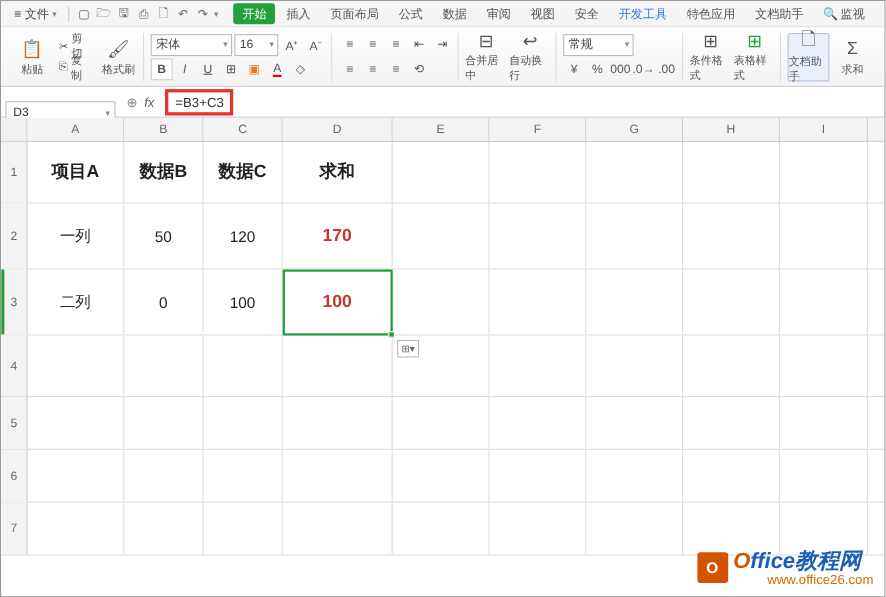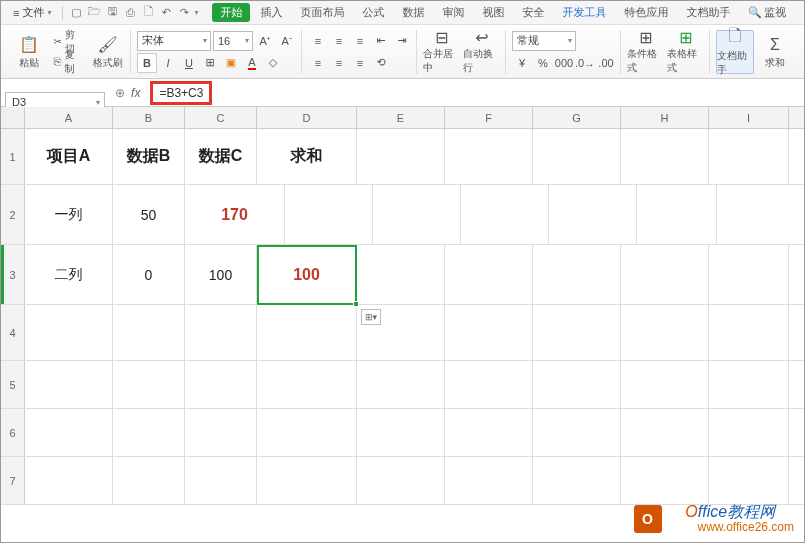--- a/index.html
+++ b/index.html
@@ -49,21 +49,21 @@
     .row-2, .row-3 { height: 60px; } .row-4 { height: 56px; } .row-5, .row-6, .row-7 { height: 48px; }
     .red-bold { color: #c0392b; font-weight: bold; font-size: 16px; }
     
     .selection-border { position: absolute; border: 2px solid #22a03c; pointer-events: none; }
     .fill-handle { position: absolute; right: -4px; bottom: -4px; width: 6px; height: 6px; background: #22a03c; border: 1px solid #fff; }
     .auto-opt { position: absolute; width: 20px; height: 16px; border: 1px solid #bbb; background: #fff; font-size: 9px; display: flex; align-items: center; justify-content: center; color: #666; }
     
     .watermark { position: absolute; right: 10px; bottom: 8px; display: flex; align-items: center; gap: 5px; }
     .watermark-icon { width: 28px; height: 28px; background: #d35400; border-radius: 3px; display:flex; align-items:center; justify-content:center; color:#fff; font-weight:bold; font-size:14px; }
     .watermark-text { line-height: 1.1; }
-    .watermark-text .line1 { font-size: 16px; font-weight: normal; font-style: italic; text-align: center; }
+    .watermark-text .line1 { font-size: 20px; font-weight: bold; font-style: italic; }
     .watermark-text .line1 .o-orange { color: #d35400; }
     .watermark-text .line1 .rest { color: #1a5fb4; }
     .watermark-text .line2 { font-size: 12px; color: #d46a00; padding-left: 31px; }
   </style>
 </head>
 <body>
 
 <div class="menubar">
   <div class="file-menu">
     <span>≡</span>
@@ -241,20 +241,21 @@
     <div class="cell col-F"></div>
     <div class="cell col-G"></div>
     <div class="cell col-H"></div>
     <div class="cell col-I"></div>
   </div>
 
   <div class="row row-2">
     <div class="row-header">2</div>
     <div class="cell col-A">一列</div>
     <div class="cell col-B">50</div>
+    <div class="cell col-C">120</div>
     <div class="cell col-D red-bold">170</div>
     <div class="cell col-E"></div>
     <div class="cell col-F"></div>
     <div class="cell col-G"></div>
     <div class="cell col-H"></div>
     <div class="cell col-I"></div>
   </div>
 
   <div class="row row-3">
     <div class="row-header active">3</div>

